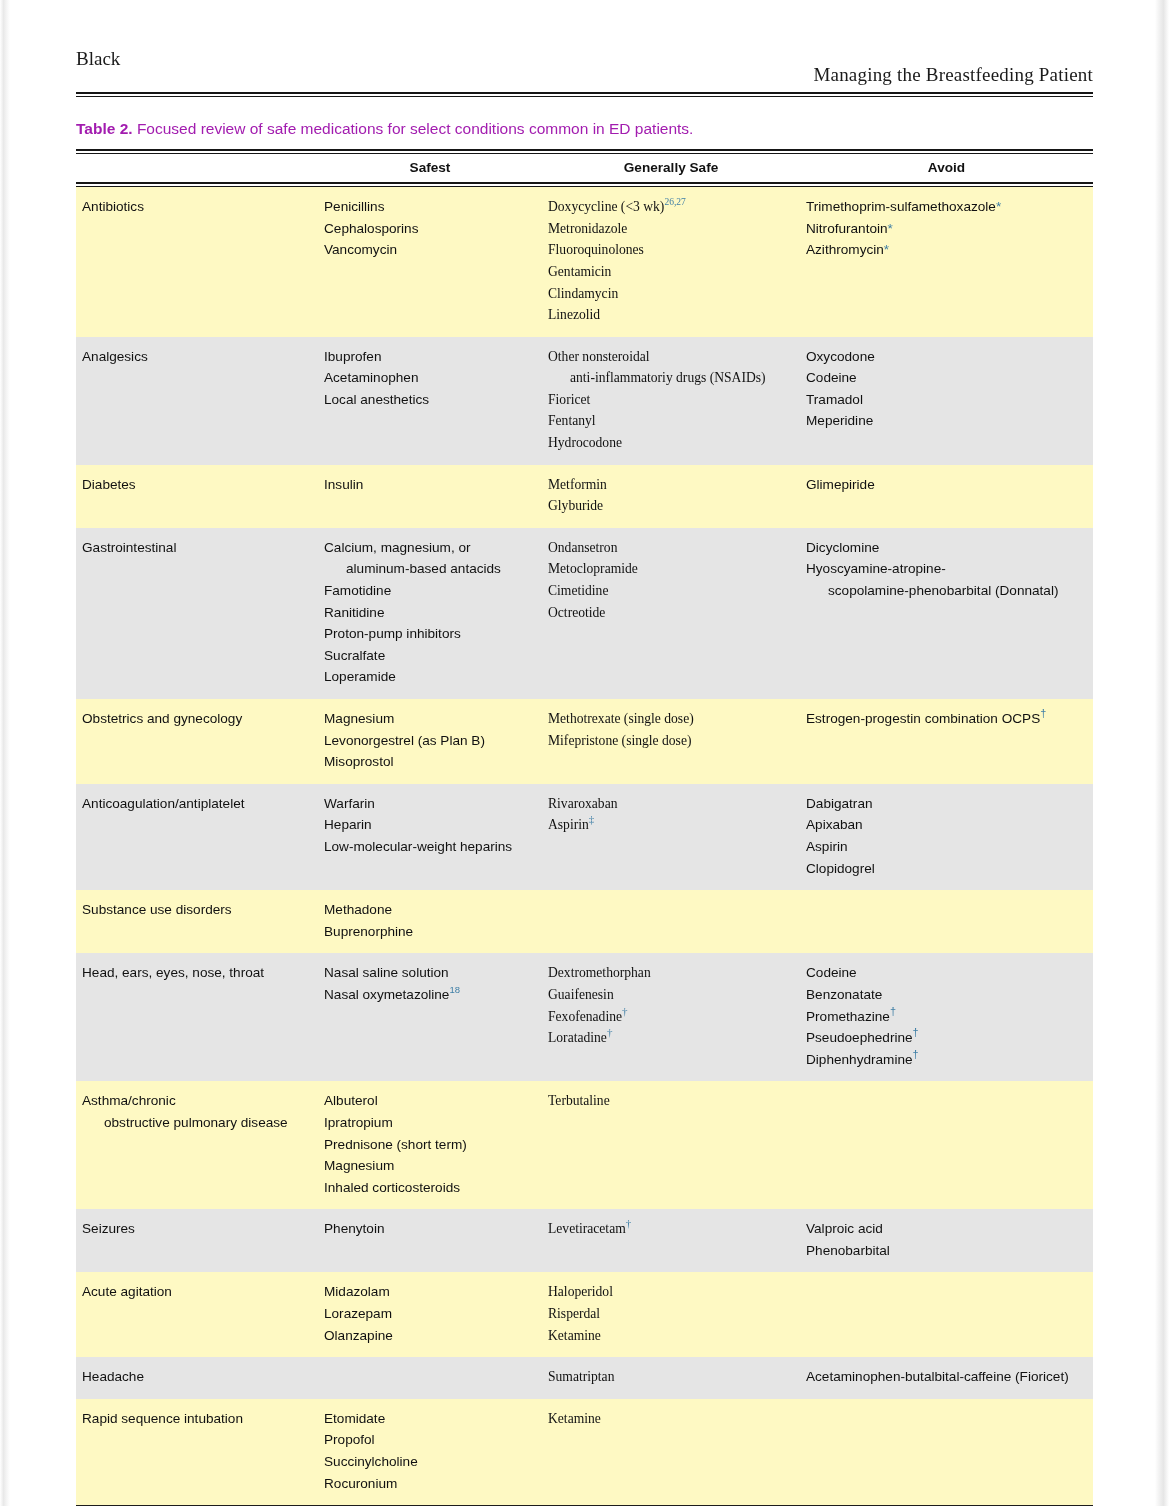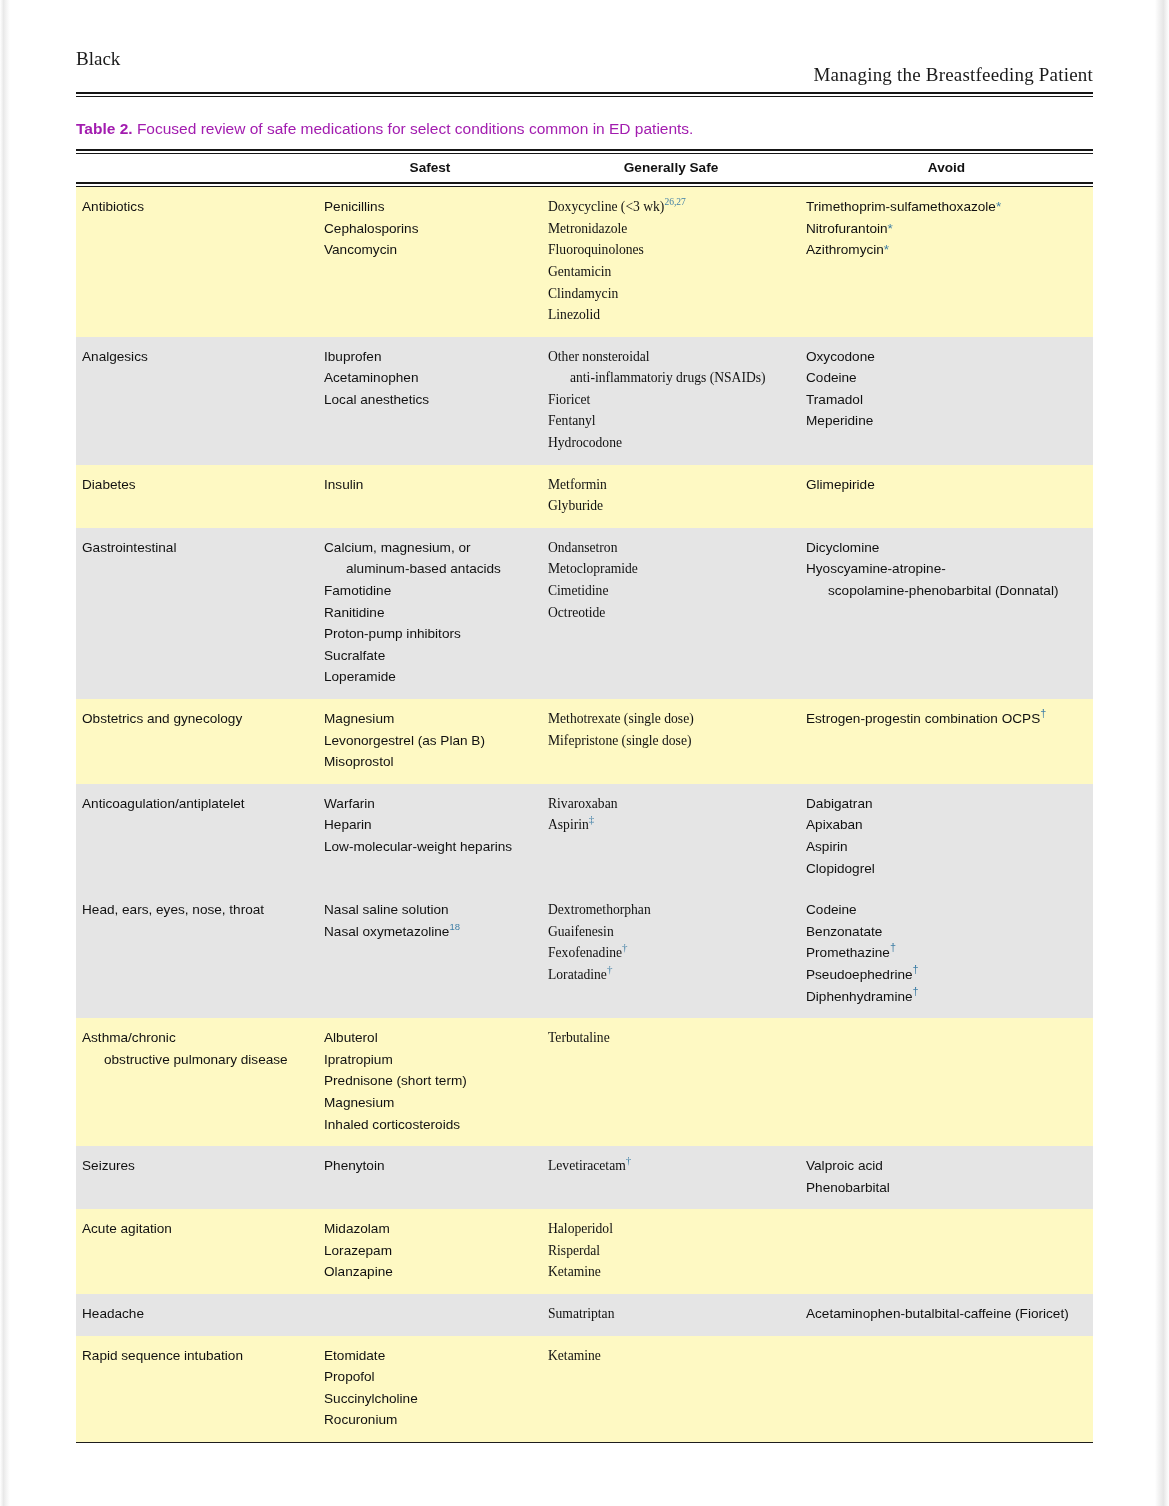--- a/index.html
+++ b/index.html
@@ -284,20 +284,31 @@
               <div class="item">Rivaroxaban</div>
               <div class="item">Aspirin<sup class="sym">‡</sup></div>
             </td>
             <td class="col4">
               <div class="item">Dabigatran</div>
               <div class="item">Apixaban</div>
               <div class="item">Aspirin</div>
               <div class="item">Clopidogrel</div>
             </td>
           </tr>
+          <tr class="shaded">
+            <td class="col1">
+              <div class="item">Substance use disorders</div>
+            </td>
+            <td class="col2">
+              <div class="item">Methadone</div>
+              <div class="item">Buprenorphine</div>
+            </td>
+            <td class="col3"></td>
+            <td class="col4"></td>
+          </tr>
           <tr class="plain">
             <td class="col1">
               <div class="item">Head, ears, eyes, nose, throat</div>
             </td>
             <td class="col2">
               <div class="item">Nasal saline solution</div>
               <div class="item">Nasal oxymetazoline<sup class="ref">18</sup></div>
             </td>
             <td class="col3">
               <div class="item">Dextromethorphan</div>

